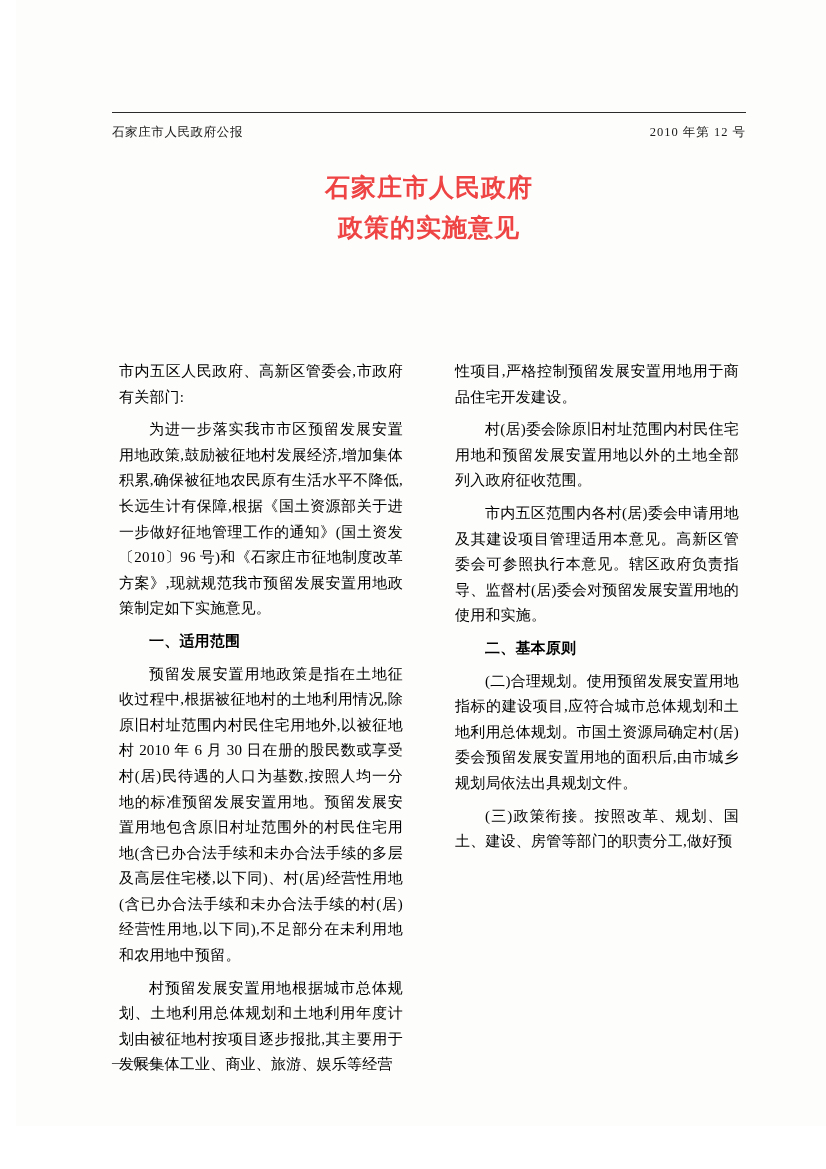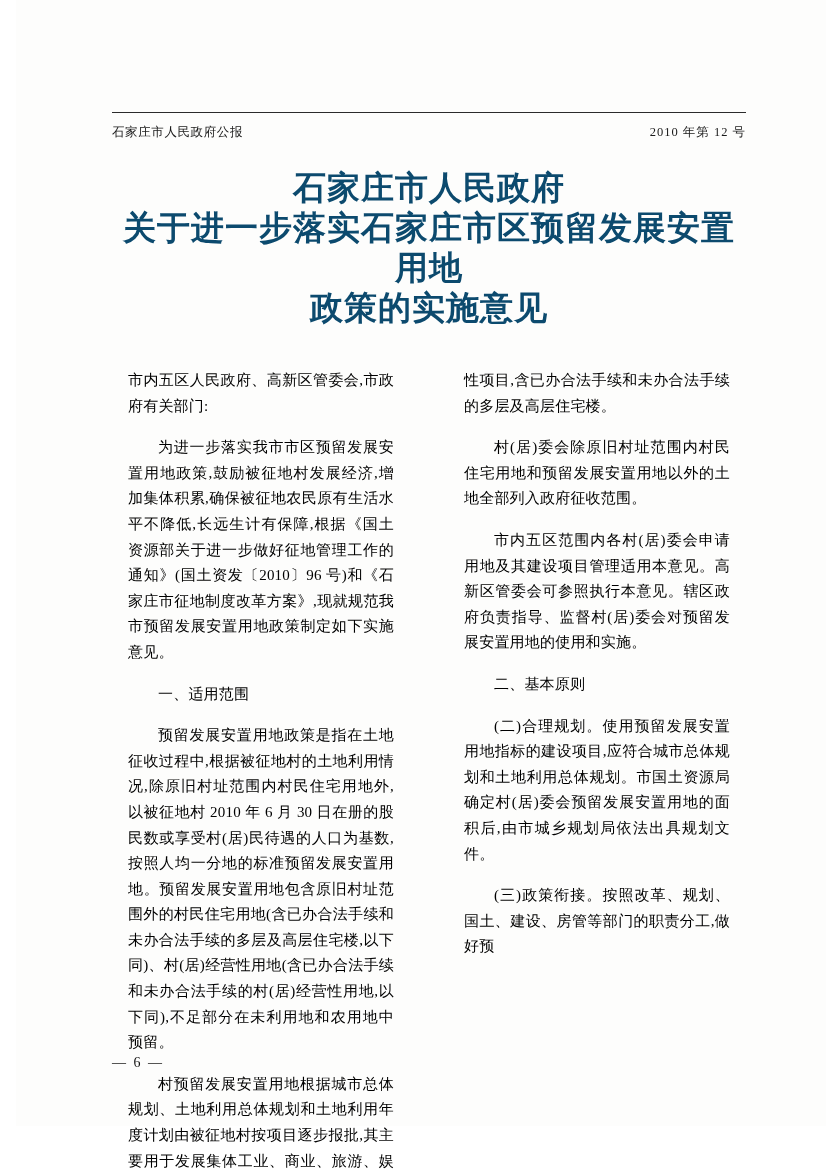--- a/index.html
+++ b/index.html
@@ -48,24 +48,24 @@
   .titleblock {
     position: absolute;
     left: 96px;
     top: 168px;
     width: 634px;
     text-align: center;
   }
   .titleblock .tline {
     font-family: "DejaVu Serif", "Liberation Serif", serif;
     font-weight: bold;
-    font-size: 33px;
+    font-size: 25px;
     line-height: 40px;
     letter-spacing: 1px;
-    color: #0c4a6e;
+    color: #ef4444;
   }
   .docnum {
     position: absolute;
     left: 96px;
     top: 312px;
     width: 634px;
     text-align: center;
     font-size: 14.5px;
     letter-spacing: 1.2px;
   }
@@ -81,24 +81,24 @@
   }
   .col {
     width: 298px;
     font-size: 15px;
     line-height: 25.6px;
     text-align: justify;
     text-justify: inter-ideograph;
     letter-spacing: 0.2px;
   }
   .col p {
-    margin: 16px;
+    margin: 7px;
   }
   .col p.ind { text-indent: 2em; }
-  .col p.head { text-indent: 2em; font-weight: normal; font-family: "DejaVu Serif","Liberation Serif",serif; }
+  .col p.head { text-indent: 2em; font-weight: bold; font-family: "DejaVu Serif","Liberation Serif",serif; }
   
   .folio {
     position: absolute;
     left: 96px;
     top: 1055px;
     width: 120px;
     font-size: 14px;
     letter-spacing: 2px;
     color: #111;
   }
@@ -109,35 +109,34 @@
 <div class="page">
 
   <div class="runhead">
     <span class="left">石家庄市人民政府公报</span>
     <span class="right">2010 年第 12 号</span>
   </div>
   <div class="runhead-rule"></div>
 
   <div class="titleblock">
     <div class="tline">石家庄市人民政府</div>
-    <div class="tline">关于进一步落实石家庄市区预留发展安置用地</div>
     <div class="tline">政策的实施意见</div>
   </div>
 
 
   <div class="columns">
     <div class="col" id="col-left">
         <p class="">市内五区人民政府、高新区管委会,市政府有关部门:</p>
         <p class="ind">为进一步落实我市市区预留发展安置用地政策,鼓励被征地村发展经济,增加集体积累,确保被征地农民原有生活水平不降低,长远生计有保障,根据《国土资源部关于进一步做好征地管理工作的通知》(国土资发〔2010〕96 号)和《石家庄市征地制度改革方案》,现就规范我市预留发展安置用地政策制定如下实施意见。</p>
         <p class="head">一、适用范围</p>
         <p class="ind">预留发展安置用地政策是指在土地征收过程中,根据被征地村的土地利用情况,除原旧村址范围内村民住宅用地外,以被征地村 2010 年 6 月 30 日在册的股民数或享受村(居)民待遇的人口为基数,按照人均一分地的标准预留发展安置用地。预留发展安置用地包含原旧村址范围外的村民住宅用地(含已办合法手续和未办合法手续的多层及高层住宅楼,以下同)、村(居)经营性用地(含已办合法手续和未办合法手续的村(居)经营性用地,以下同),不足部分在未利用地和农用地中预留。</p>
         <p class="ind">村预留发展安置用地根据城市总体规划、土地利用总体规划和土地利用年度计划由被征地村按项目逐步报批,其主要用于发展集体工业、商业、旅游、娱乐等经营</p>
       </div>
     <div class="col" id="col-right">
-        <p class="">性项目,含已办合法手续和未办合法手续的多层及高层住宅楼。</p>
+        <p class="">性项目,严格控制预留发展安置用地用于商品住宅开发建设。</p>
         <p class="ind">村(居)委会除原旧村址范围内村民住宅用地和预留发展安置用地以外的土地全部列入政府征收范围。</p>
         <p class="ind">市内五区范围内各村(居)委会申请用地及其建设项目管理适用本意见。高新区管委会可参照执行本意见。辖区政府负责指导、监督村(居)委会对预留发展安置用地的使用和实施。</p>
         <p class="head">二、基本原则</p>
         <p class="ind">(二)合理规划。使用预留发展安置用地指标的建设项目,应符合城市总体规划和土地利用总体规划。市国土资源局确定村(居)委会预留发展安置用地的面积后,由市城乡规划局依法出具规划文件。</p>
         <p class="ind">(三)政策衔接。按照改革、规划、国土、建设、房管等部门的职责分工,做好预</p>
       </div>
   </div>
 
   <div class="folio">— 6 —</div>
 

